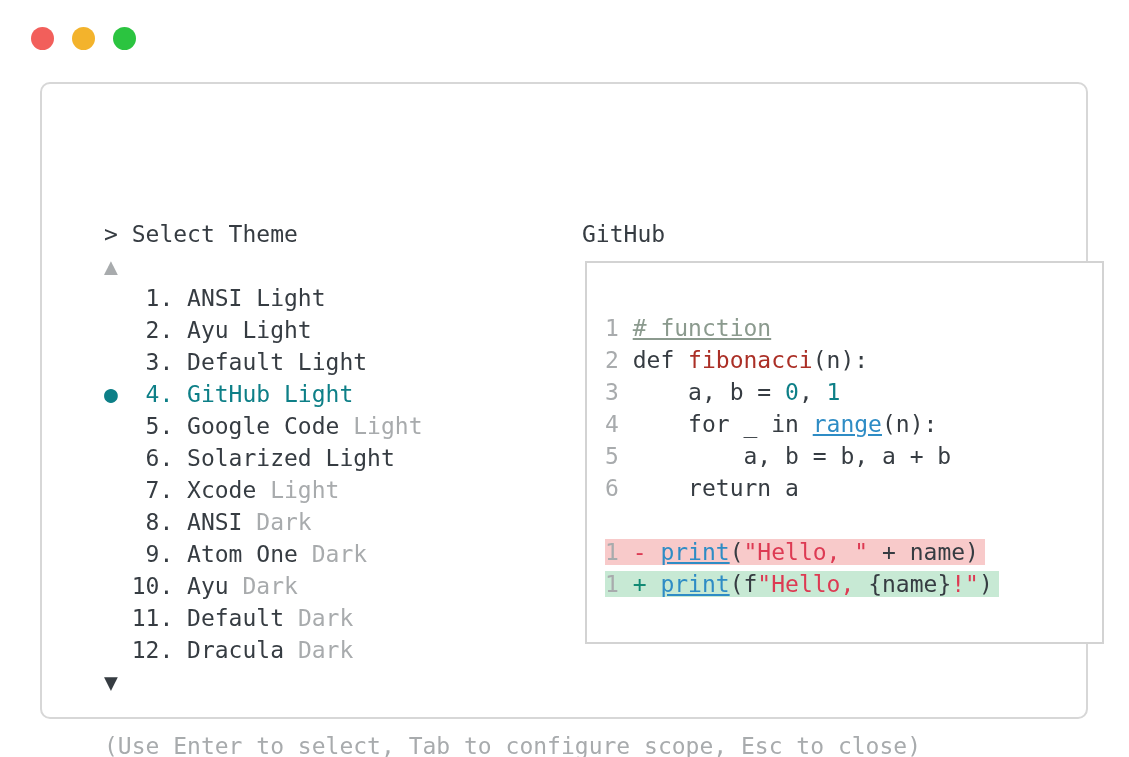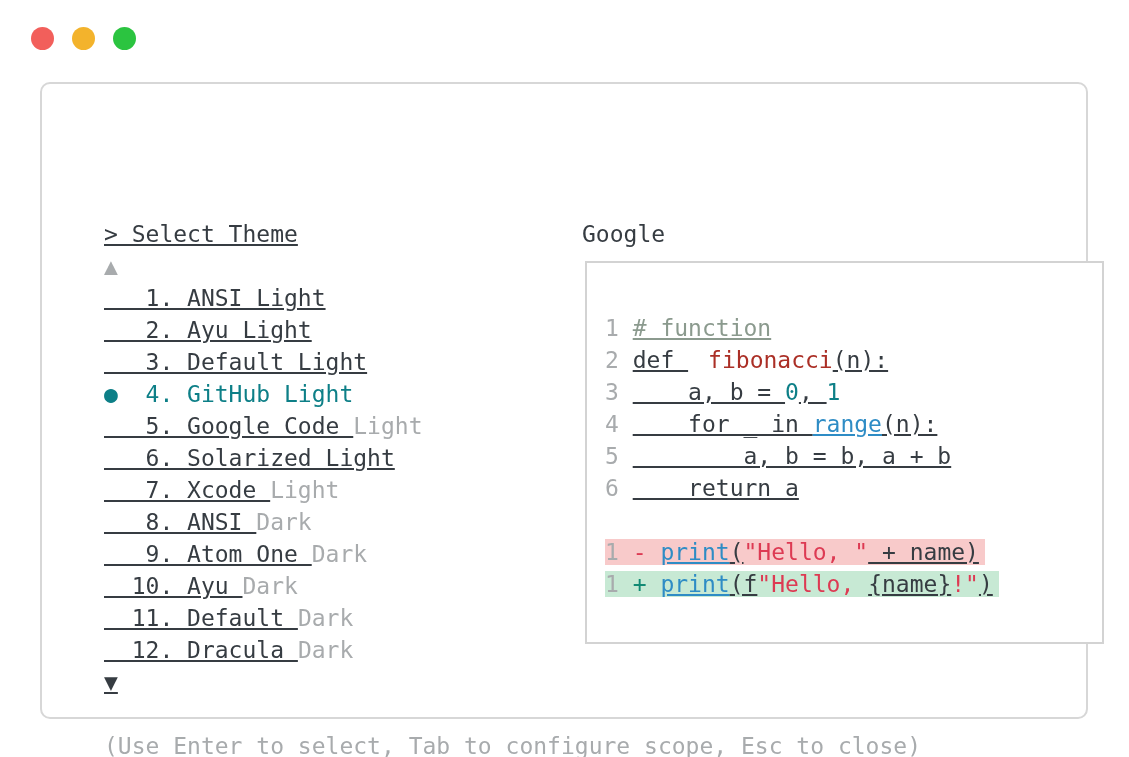--- a/index.html
+++ b/index.html
@@ -45,47 +45,47 @@
   .preview-box {
     position: absolute; left: 543px; top: 177px;
     width: 519px; height: 383px;
     border: 2px solid var(--boxBorder);
     background: #ffffff;
   }
   #code-lines { left: 563px; top: 228px; }
 
   .line { min-height: 32px; }
 
-  .tok-dark    { color: var(--dark); text-decoration: underline; }
+  .tok-dark    { color: var(--dark); }
   .tok-dim     { color: var(--dim); }
   .tok-teal    { color: var(--teal); }
   .tok-plus    { color: var(--plus); }
   .tok-crimson { color: var(--crimson); }
   .tok-blue    { color: var(--blue); text-decoration: underline; }
-  .tok-func    { color: var(--func); margin-left: 20px; }
+  .tok-func    { color: var(--func); }
   .tok-comment { color: var(--comment); text-decoration: underline; }
 
   .bg-removed { background: var(--removedBg); padding-right: 6px; }
   .bg-added   { background: var(--addedBg);   padding-right: 6px; }
 </style>
 </head>
 <body>
 
 <div class="stage">
 
   <div class="lights" id="lights">
       <span class="light" style="background: var(--trafficRed);"></span>
       <span class="light" style="background: var(--trafficYellow);"></span>
       <span class="light" style="background: var(--trafficGreen);"></span>
     </div>
 
   <div class="panel">
 
     <div class="textlines" id="left-lines"><div class="line"><span class="tok-dark">&gt; Select Theme</span></div><div class="line"><span class="tok-dim">▲</span></div><div class="line"><span class="tok-dark">   1. ANSI Light</span></div><div class="line"><span class="tok-dark">   2. Ayu Light</span></div><div class="line"><span class="tok-dark">   3. Default Light</span></div><div class="line"><span class="tok-teal">●  4. GitHub Light</span></div><div class="line"><span class="tok-dark">   5. Google Code </span><span class="tok-dim">Light</span></div><div class="line"><span class="tok-dark">   6. Solarized Light</span></div><div class="line"><span class="tok-dark">   7. Xcode </span><span class="tok-dim">Light</span></div><div class="line"><span class="tok-dark">   8. ANSI </span><span class="tok-dim">Dark</span></div><div class="line"><span class="tok-dark">   9. Atom One </span><span class="tok-dim">Dark</span></div><div class="line"><span class="tok-dark">  10. Ayu </span><span class="tok-dim">Dark</span></div><div class="line"><span class="tok-dark">  11. Default </span><span class="tok-dim">Dark</span></div><div class="line"><span class="tok-dark">  12. Dracula </span><span class="tok-dim">Dark</span></div><div class="line"><span class="tok-dark">▼</span></div><div class="line"></div><div class="line"><span class="tok-dim">(Use Enter to select, Tab to configure scope, Esc to close)</span></div></div>
 
-    <div id="preview-title">Google</div>
+    <div id="preview-title">GitHub</div>
 
     <div class="preview-box"></div>
 
     <div class="textlines" id="code-lines"><div class="line"><span class="tok-dim">1 </span><span class="tok-comment"># function</span></div><div class="line"><span class="tok-dim">2 </span><span class="tok-dark">def </span><span class="tok-func">fibonacci</span><span class="tok-dark">(n):</span></div><div class="line"><span class="tok-dim">3 </span><span class="tok-dark">    a, b = </span><span class="tok-teal">0</span><span class="tok-dark">, </span><span class="tok-teal">1</span></div><div class="line"><span class="tok-dim">4 </span><span class="tok-dark">    for _ in </span><span class="tok-blue">range</span><span class="tok-dark">(n):</span></div><div class="line"><span class="tok-dim">5 </span><span class="tok-dark">        a, b = b, a + b</span></div><div class="line"><span class="tok-dim">6 </span><span class="tok-dark">    return a</span></div><div class="line"></div><div class="line"><span class="bg-removed"><span class="tok-dim">1 </span><span class="tok-crimson">- </span><span class="tok-blue">print</span><span class="tok-dark">(</span><span class="tok-crimson">"Hello, "</span><span class="tok-dark"> + name)</span></span></div><div class="line"><span class="bg-added"><span class="tok-dim">1 </span><span class="tok-plus">+ </span><span class="tok-blue">print</span><span class="tok-dark">(f</span><span class="tok-crimson">"Hello, </span><span class="tok-dark">{name}</span><span class="tok-crimson">!"</span><span class="tok-dark">)</span></span></div></div>
 
   </div>
 </div>
 
 </body></html>

